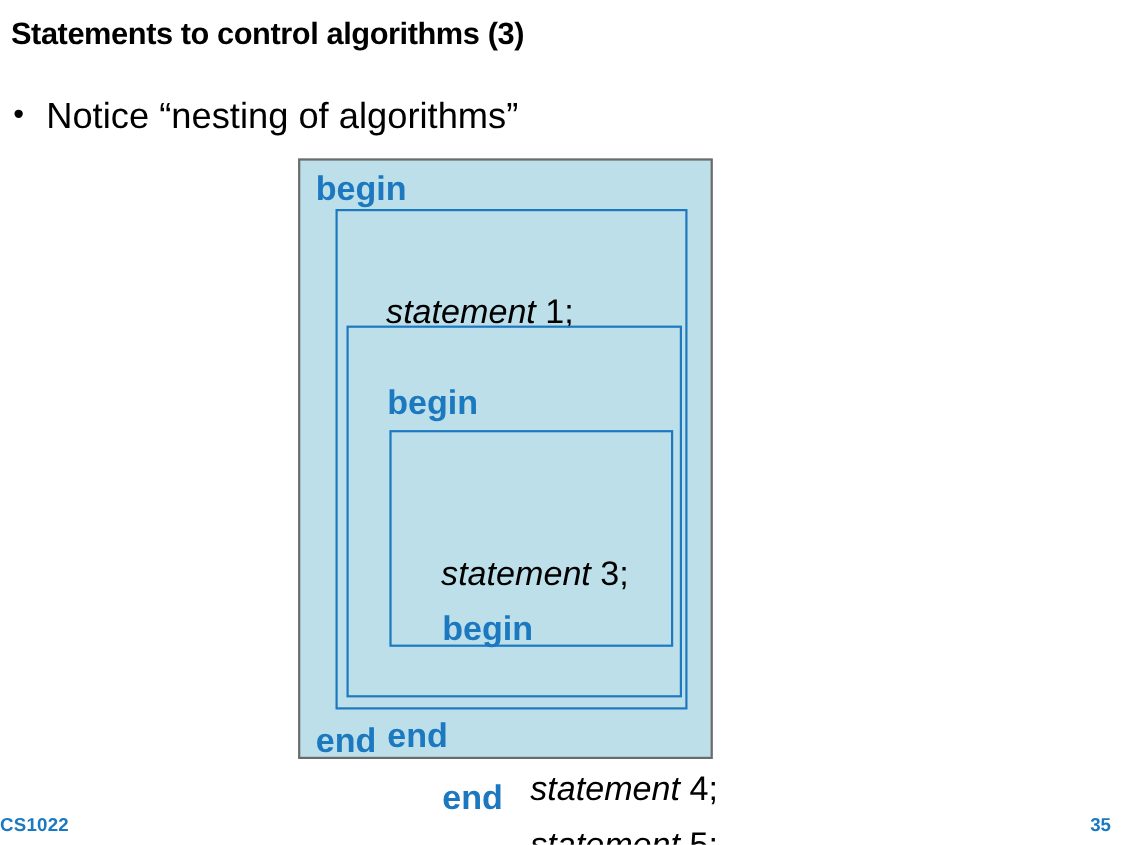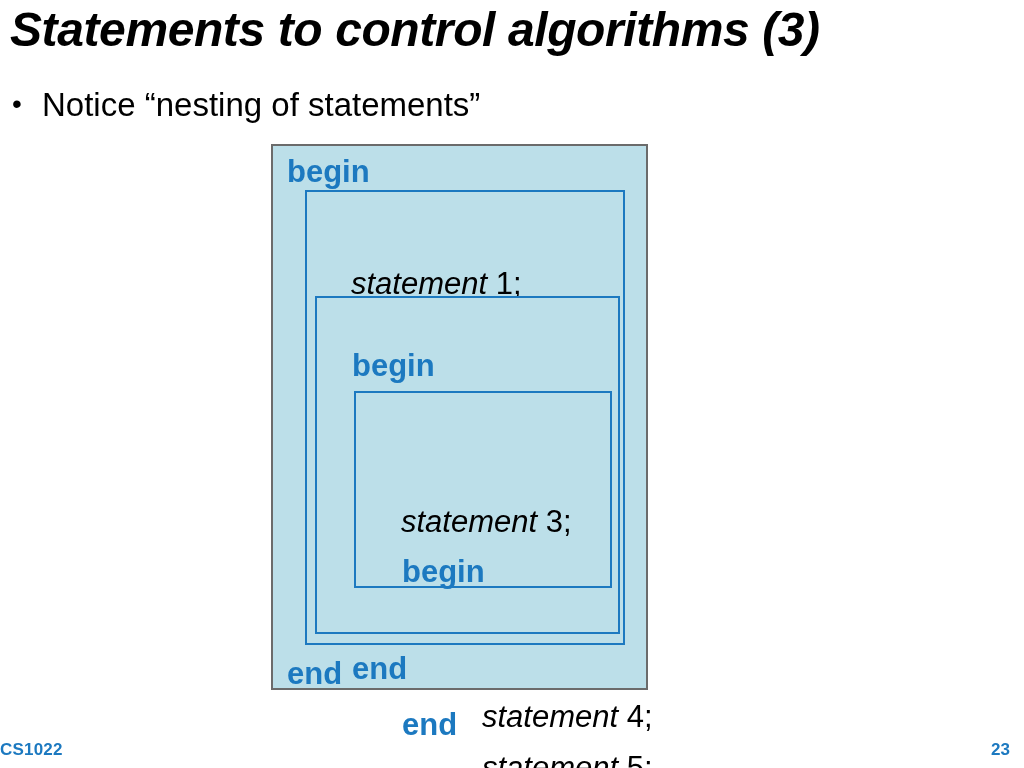--- a/index.html
+++ b/index.html
@@ -14,29 +14,28 @@
     position: relative;
     overflow: hidden;
     font-family: "Liberation Sans", sans-serif;
     color: #000000;
   }
 
   
   .slide-title {
     position: absolute;
     left: 10px;
-    top: 4px;
+    top: 16px;
     width: 1004px;
-    font-size: 48px;
+    font-size: 28px;
     font-weight: bold;
     line-height: 1.08;
     letter-spacing: -0.4px;
     color: #000000;
     white-space: nowrap;
-    font-style: italic;
   }
 
   
   .bullet-row {
     position: absolute;
     left: 12px;
     top: 86px;
     width: 900px;
     display: flex;
     align-items: flex-start;
@@ -153,21 +152,21 @@
     text-align: right;
   }
 </style>
 </head>
 <body>
 
 <div class="slide-title">Statements to control algorithms (3)</div>
 
 <div class="bullet-row">
   <span class="bullet-glyph">•</span>
-  <span class="bullet-text">Notice “nesting of statements”</span>
+  <span class="bullet-text">Notice “nesting of algorithms”</span>
 </div>
 
 <div class="diagram">
 
   <span class="kw kw-begin-1">begin</span>
   <span class="kw kw-end-1">end</span>
 
   <div class="lvl-box box-2">
 
     <span class="stmt stmt-1"><i>statement</i><span> 1;</span></span>
@@ -189,13 +188,13 @@
 
         <span class="stmt stmt-5"><i>statement</i><span> 5;</span></span>
 
       </div>
     </div>
   </div>
 </div>
 
 <div class="footer-course">CS1022</div>
 
-<div class="footer-page">23</div>
+<div class="footer-page">35</div>
 
 </body></html>

